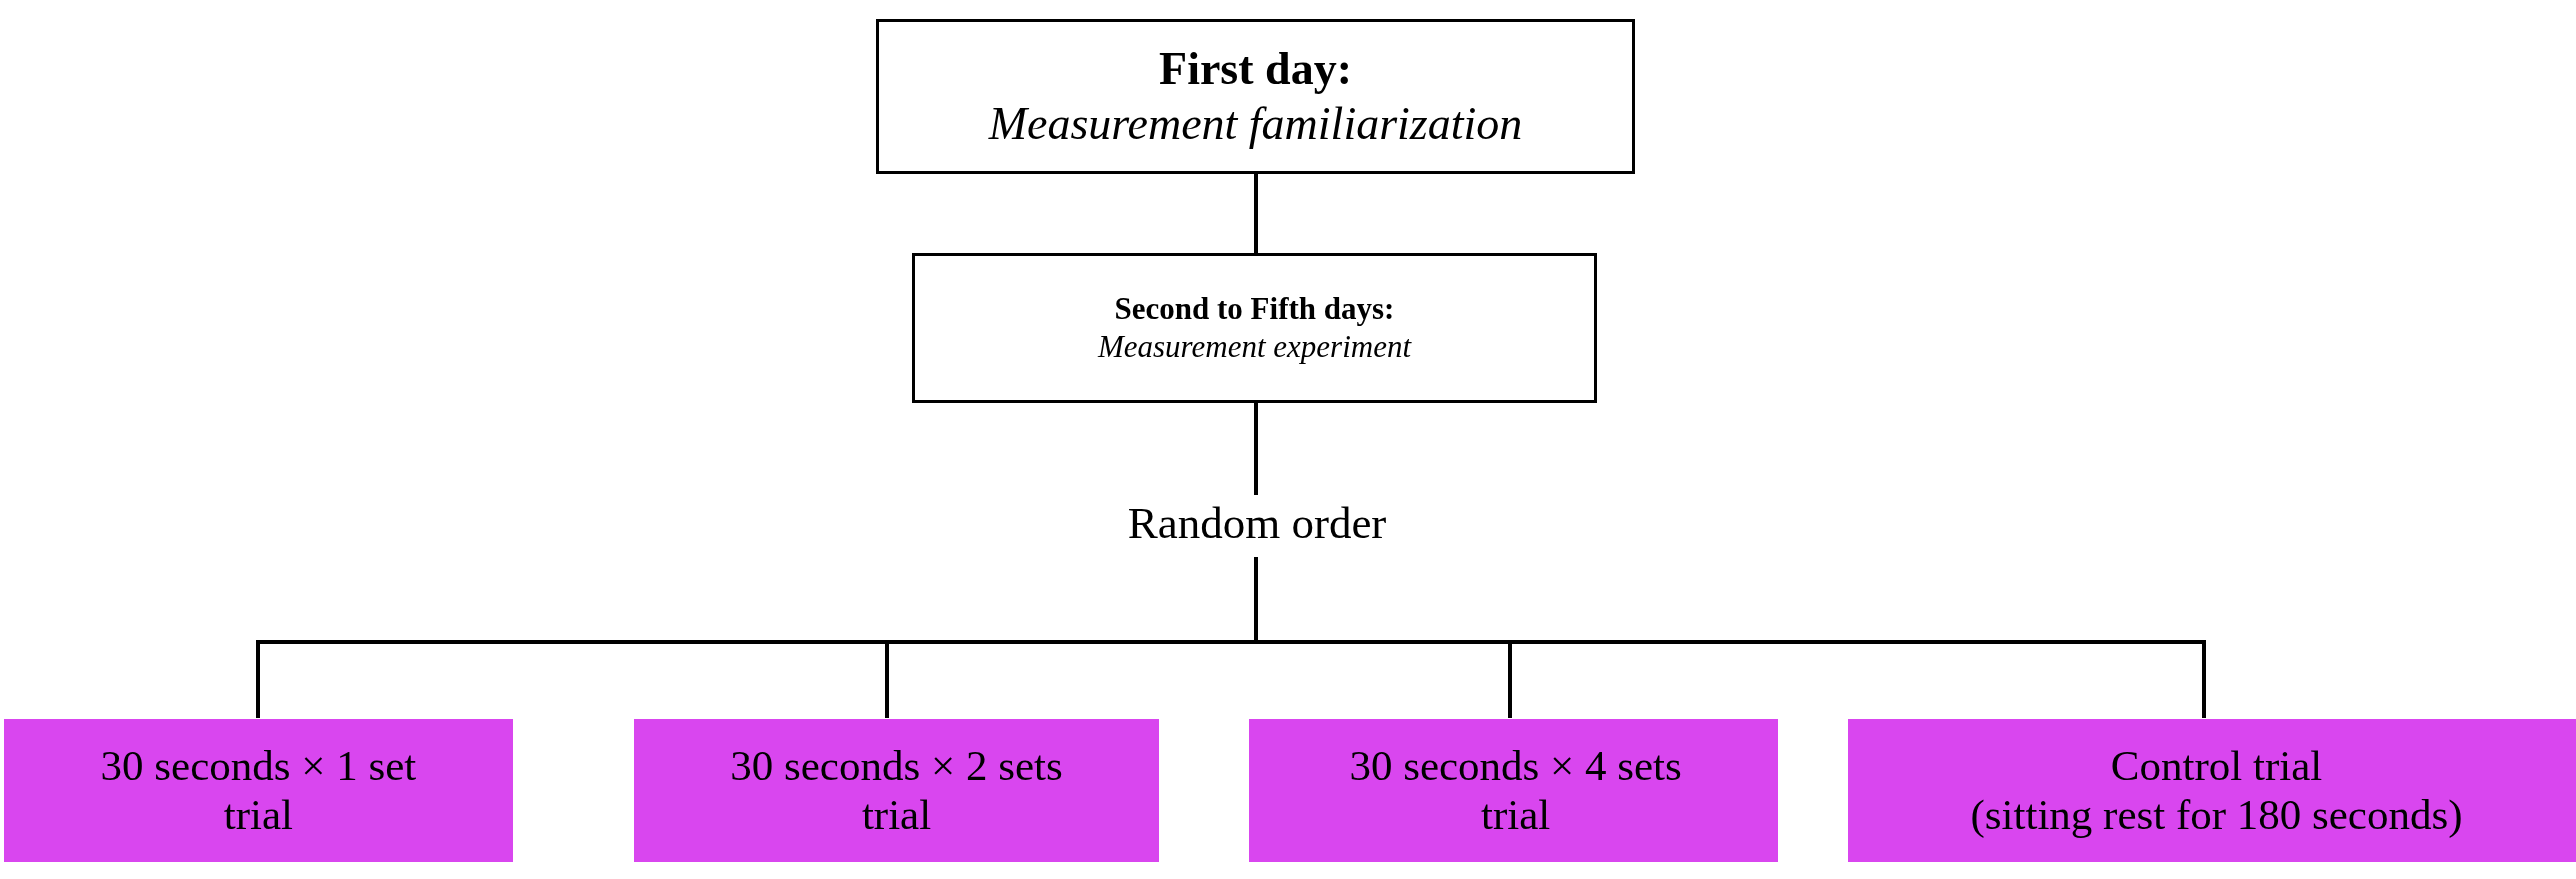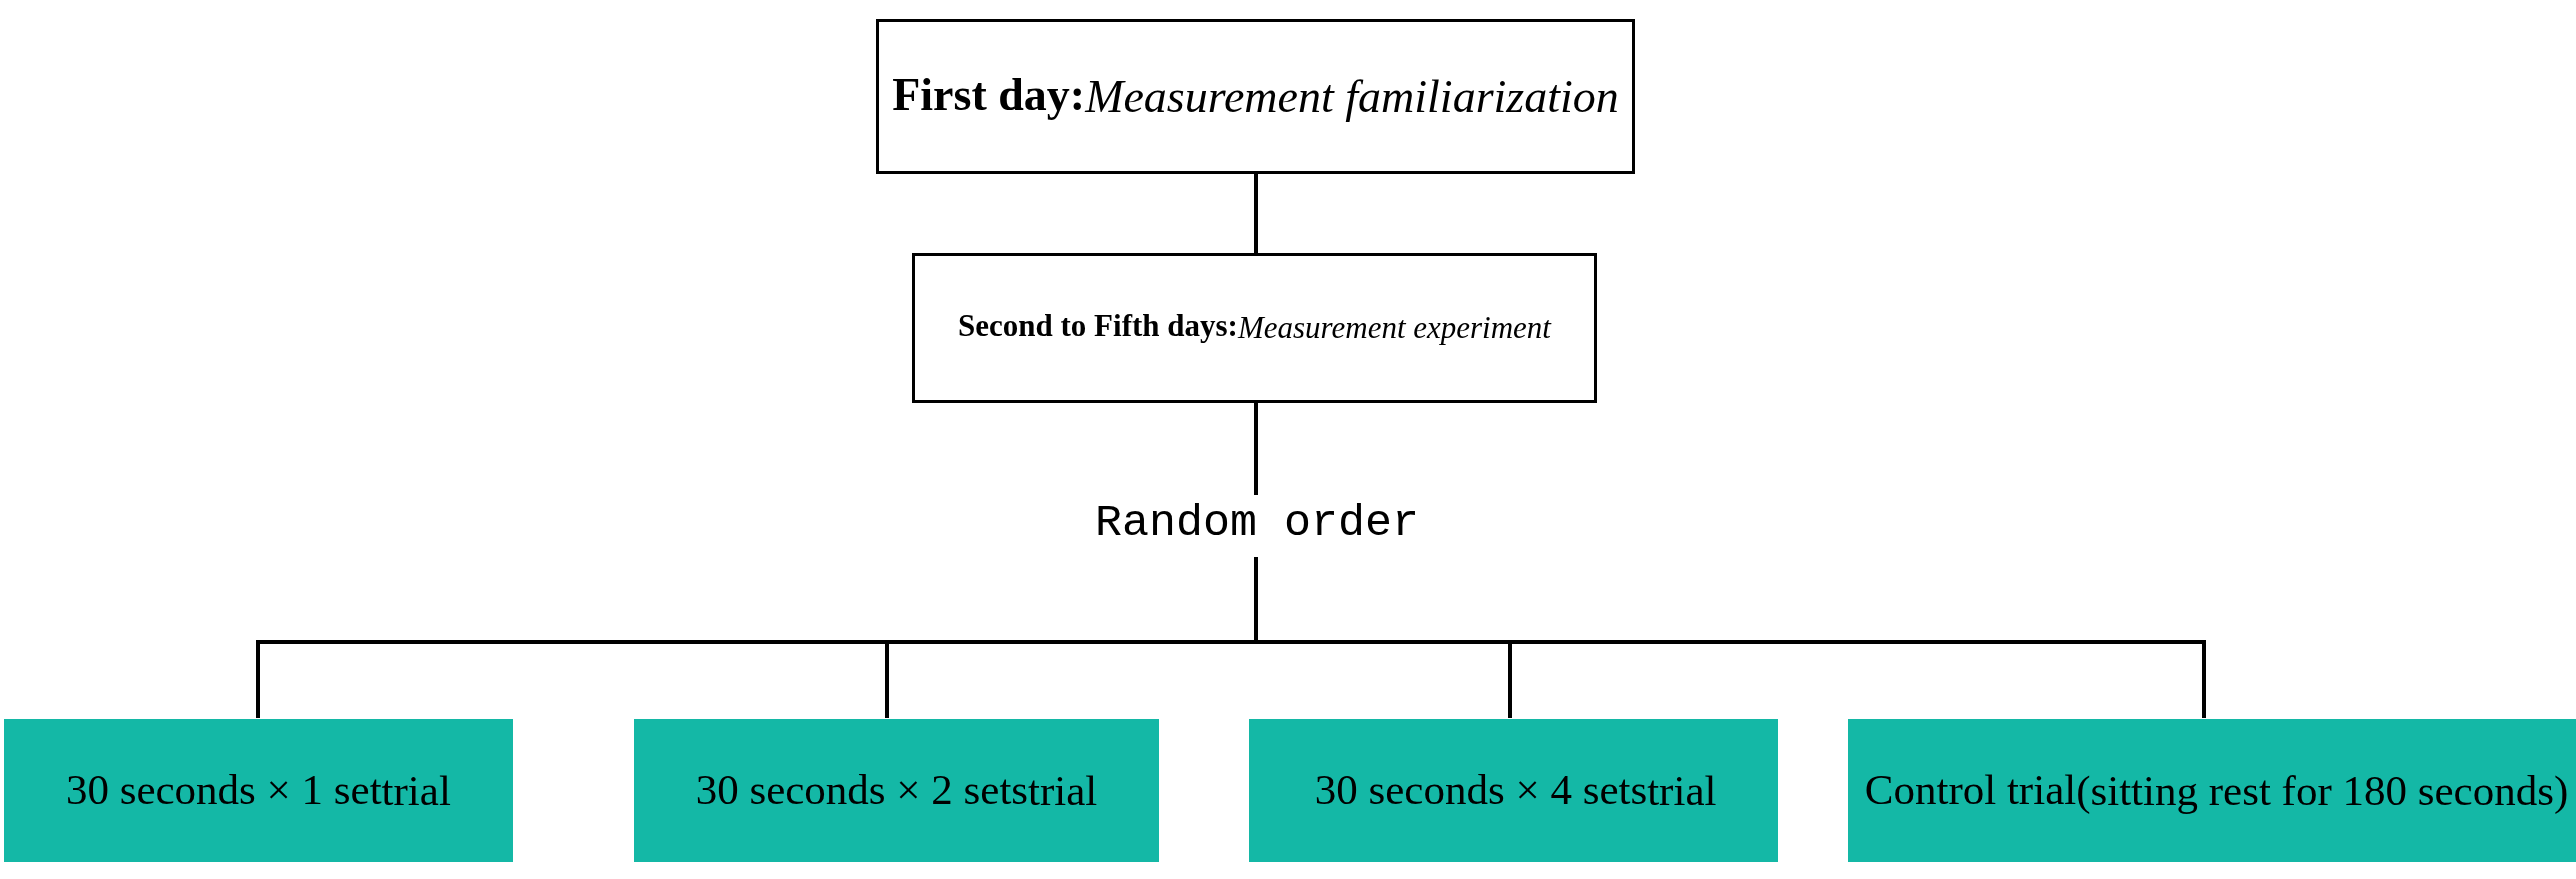--- a/index.html
+++ b/index.html
@@ -17,32 +17,32 @@
     height: 879px;
     background: #ffffff;
     overflow: hidden;
   }
 
   
   .node {
     position: absolute;
     box-sizing: border-box;
     display: flex;
-    flex-direction: row;
+    flex-direction: column;
     align-items: center;
     justify-content: center;
     text-align: center;
     line-height: 1.12;
   }
   .node-outline {
     border: 3.9px solid #000000;
     background: #ffffff;
   }
   .node-filled {
-    background: #14b8a6;
+    background: #d946ef;
     border: none;
   }
   .node .title {
     font-weight: bold;
   }
   .node .sub {
     font-weight: normal;
     font-style: italic;
   }
 
@@ -67,21 +67,20 @@
 
   
   #random-order-label {
     position: absolute;
     left: 928px;
     top: 501px;
     width: 658px;
     text-align: center;
     font-size: 45px;
     line-height: 1;
-    font-family: Liberation Mono, monospace;
   }
 
   
   .trial {
     top: 719px;
     height: 143px;
     font-size: 43px;
     padding: 0 7.8px;
   }
   #trial-1 { left: 3.9px;    width: 509px; }

